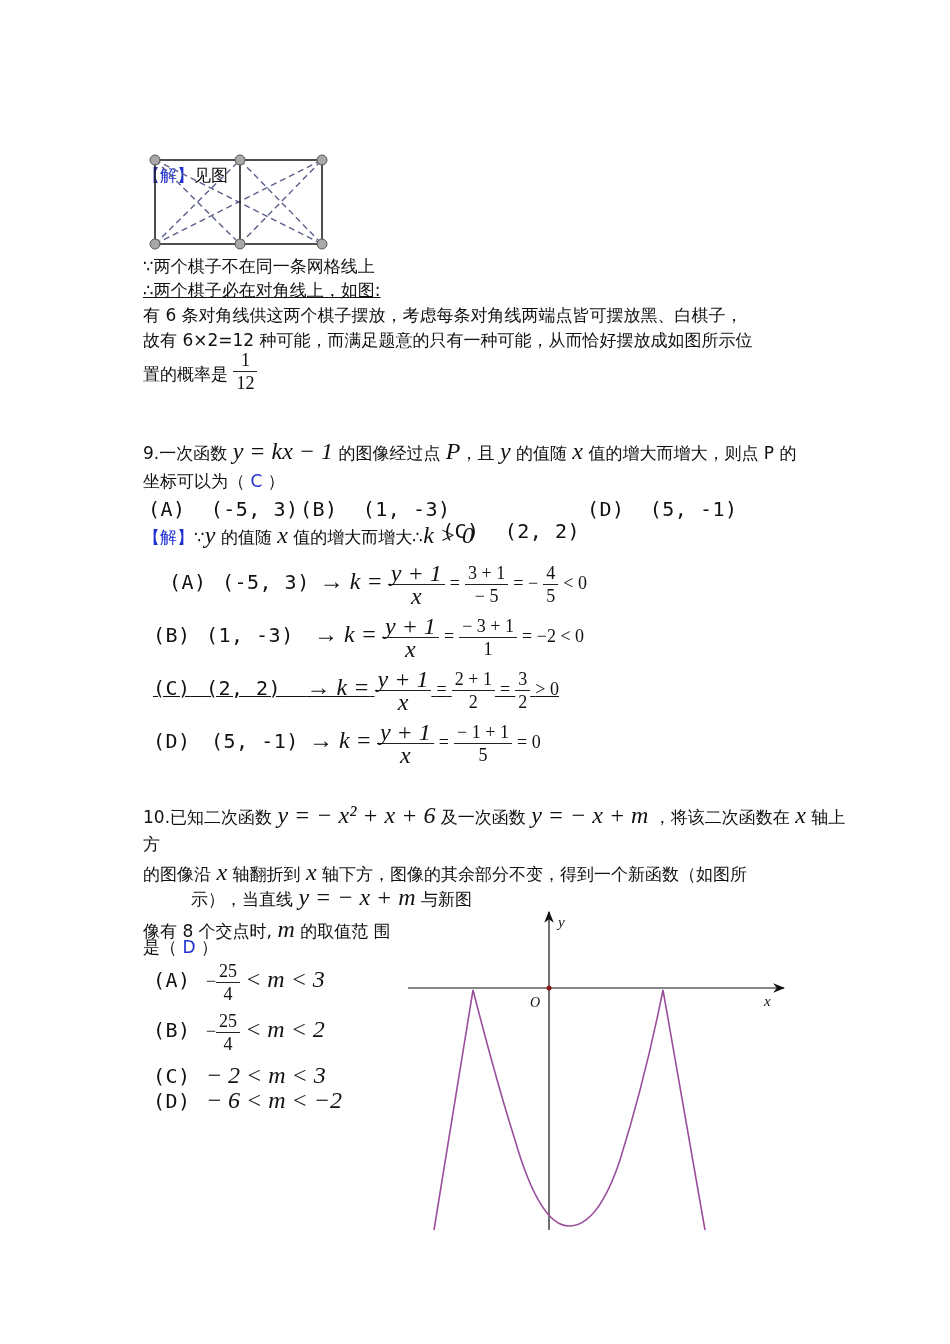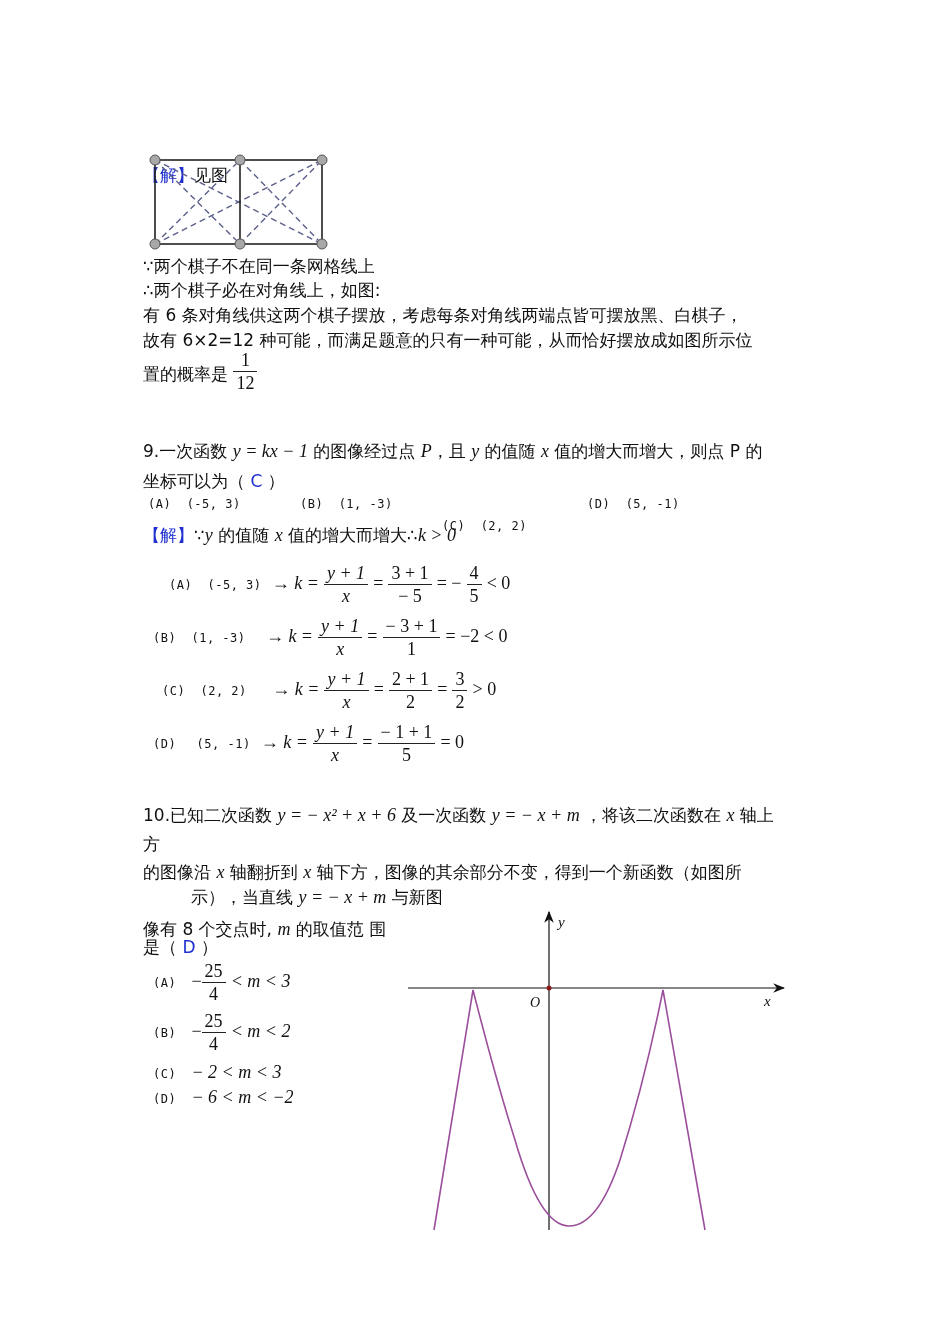--- a/index.html
+++ b/index.html
@@ -1,23 +1,23 @@
 <!DOCTYPE html>
 <html><head>
   <meta charset="utf-8">
   <style>
     html, body { margin: 0; padding: 0; background: #ffffff; }
     body { width: 950px; height: 1344px; position: relative; overflow: hidden;
            font-family: "DejaVu Sans", "Liberation Sans", sans-serif; color: #111; }
     .abs { position: absolute; white-space: nowrap; }
     .txt { font-size: 17px; line-height: 22px; }
     .blue { color: #1f2fd0; }
-    .m { font-family: "Liberation Serif", "DejaVu Serif", serif; font-style: italic; font-size: 18px; }
+    .m { font-family: "Liberation Serif", "DejaVu Serif", serif; font-style: italic; font-size: 24px; }
     .mn { font-family: "Liberation Serif", "DejaVu Serif", serif; font-style: normal; font-size: 18px; }
-    .opt { font-family: "DejaVu Sans Mono", "Liberation Mono", monospace; font-size: 12px; letter-spacing: 0.5px; }
+    .opt { font-family: "DejaVu Sans Mono", "Liberation Mono", monospace; font-size: 20px; letter-spacing: 0.5px; }
     .frac { display: inline-block; vertical-align: middle; text-align: center;
             font-family: "Liberation Serif", "DejaVu Serif", serif; font-size: 18px; line-height: 22px; }
     .frac .num { display: block; padding: 0 3px; border-bottom: 1px solid #222; }
     .frac .den { display: block; padding: 0 3px; }
     svg { position: absolute; overflow: visible; }
   </style>
 </head>
 <body>
 
 <div class="abs txt" style="left:143px; top:116px;margin-top:48px;">
@@ -41,21 +41,21 @@
     <circle cx="10" cy="10" r="5"></circle>
     <circle cx="95" cy="10" r="5"></circle>
     <circle cx="177" cy="10" r="5"></circle>
     <circle cx="10" cy="94" r="5"></circle>
     <circle cx="95" cy="94" r="5"></circle>
     <circle cx="177" cy="94" r="5"></circle>
   </g>
 </svg>
 
 <div class="abs txt" style="left:143px; top:255px;">∵两个棋子不在同一条网格线上</div>
-<div class="abs txt" style="left:143px; top:279px;">∴两个棋子必在对角线上，如图:</div>
+<div class="abs txt" style="left:143px; top:279px;text-decoration:underline;">∴两个棋子必在对角线上，如图:</div>
 <div class="abs txt" style="left:143px; top:304px;">有 6 条对角线供这两个棋子摆放，考虑每条对角线两端点皆可摆放黑、白棋子，</div>
 <div class="abs txt" style="left:143px; top:329px;">故有 6×2=12 种可能，而满足题意的只有一种可能，从而恰好摆放成如图所示位</div>
 <div class="abs txt" style="left:143px; top:355px;">
   <span>置的概率是</span>
   <span class="frac" style="margin-top:-6px;">
     <span class="num">1</span>
     <span class="den">12</span>
   </span>
 </div>
 
@@ -97,21 +97,21 @@
   <span class="mn">&lt; 0</span>
 </div>
 <div class="abs" style="left:153px; top:615px;">
   <span class="opt">(B)</span>&nbsp;&nbsp;&nbsp;<span class="opt">(1, -3)</span>&nbsp;&nbsp;&nbsp;
   <span class="m">→ k =</span>
   <span class="frac"><span class="num m">y + 1</span><span class="den m">x</span></span>
   <span class="mn">=</span>
   <span class="frac"><span class="num">− 3 + 1</span><span class="den">1</span></span>
   <span class="mn">= −2 &lt; 0</span>
 </div>
-<div class="abs" style="left:162px; top:668px;">
+<div class="abs" style="left:153px; top:668px;text-decoration:underline;">
   <span class="opt">(C)</span>&nbsp;&nbsp;&nbsp;<span class="opt">(2, 2)</span>&nbsp;&nbsp;&nbsp;&nbsp;
   <span class="m">→ k =</span>
   <span class="frac"><span class="num m">y + 1</span><span class="den m">x</span></span>
   <span class="mn">=</span>
   <span class="frac"><span class="num">2 + 1</span><span class="den">2</span></span>
   <span class="mn">=</span>
   <span class="frac"><span class="num">3</span><span class="den">2</span></span>
   <span class="mn">&gt; 0</span>
 </div>
 <div class="abs" style="left:153px; top:721px;">

